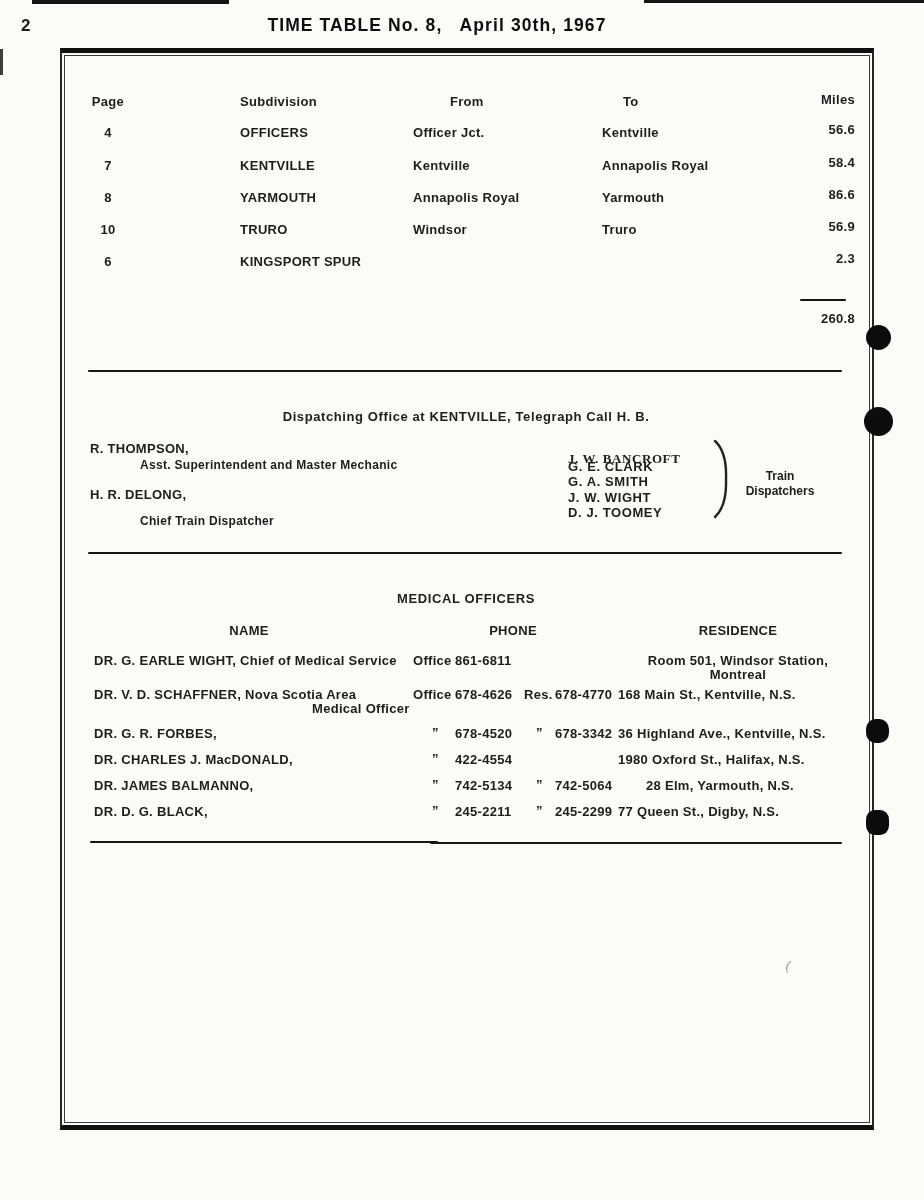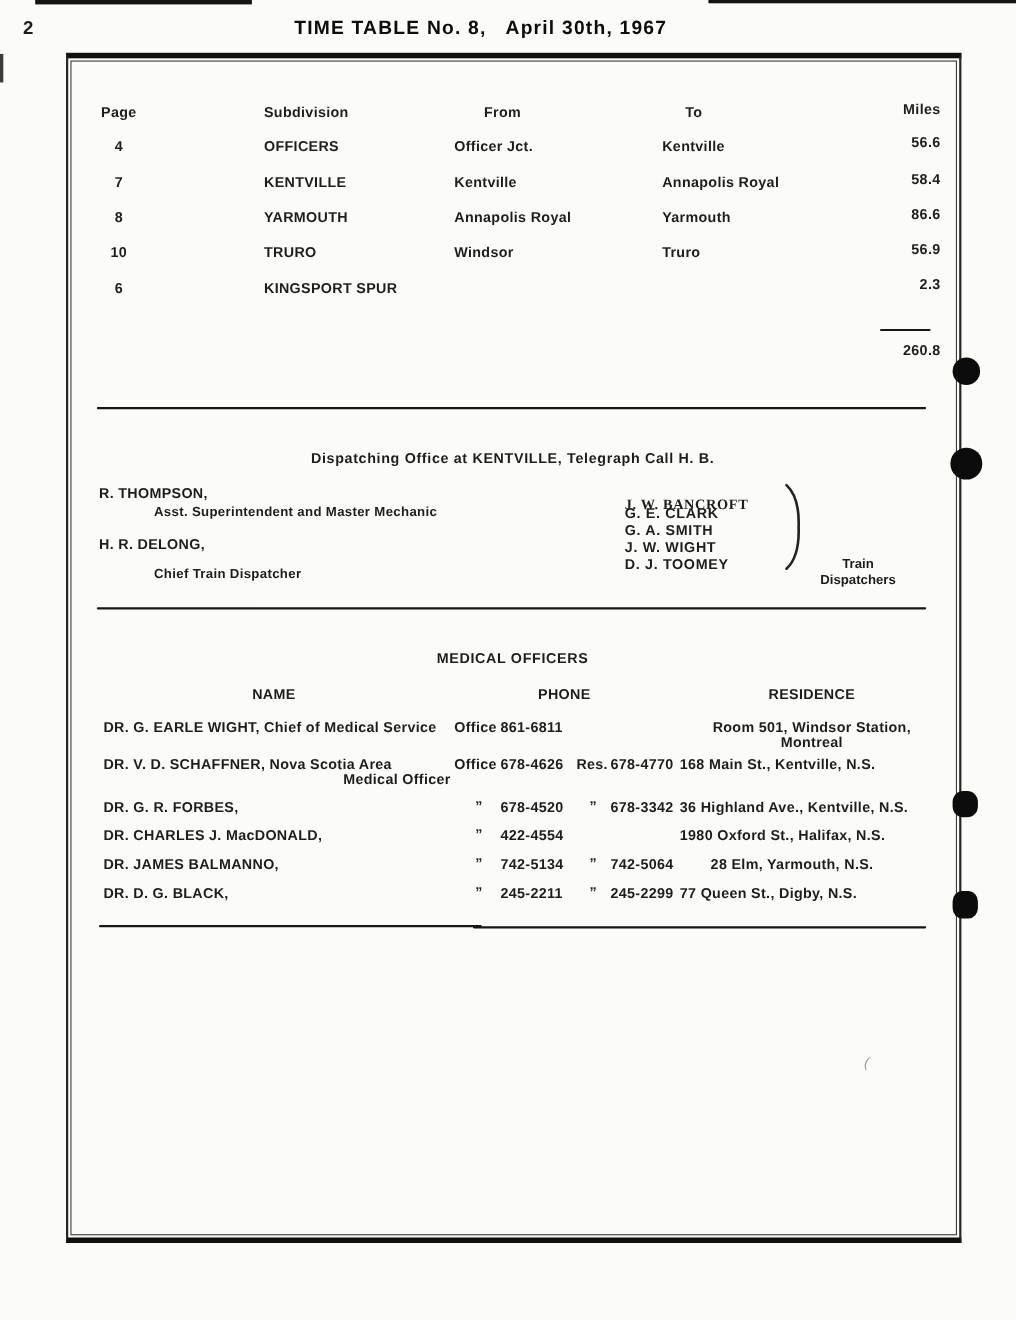--- a/index.html
+++ b/index.html
@@ -22,21 +22,21 @@
     border-top:5px solid #101010;border-bottom:5px solid #101010;
     border-left:2px solid #262626;border-right:2px solid #262626;}
   .frame-inner{position:absolute;left:2px;right:2px;top:2px;bottom:2px;border:1px solid #3a3a3a;}
   
   .tcell{position:absolute;font-size:13px;font-weight:700;letter-spacing:.3px;white-space:nowrap;}
   .c-page{left:86px;width:44px;text-align:center;}
   .c-sub{left:240px;}
   .c-from{left:413px;}
   .c-to{left:602px;}
   .c-miles{left:768px;width:87px;text-align:right;}
-  .h-from{left:440px;}
+  .h-from{left:450px;}
   .h-to{left:623px;}
   .rule{background:#161616;border-radius:2px;}
   
   .txt{position:absolute;font-size:13px;font-weight:700;letter-spacing:.3px;white-space:nowrap;}
   .sec-head{left:60px;width:812px;text-align:center;font-size:13px;font-weight:700;letter-spacing:.6px;}
   .quote{font-size:13px;}
   .dots div{position:absolute;background:#0c0c0c;}
   .artifact-paren{color:#9a9a96;font-size:13px;transform:rotate(18deg);}
 </style>
 </head>
@@ -113,21 +113,21 @@
   <span class="txt" style="left:568px;top:451px;letter-spacing:.6px;font-family:Liberation Serif, serif;">J. W. BANCROFT</span>
   <span class="txt" style="left:568px;top:459px;letter-spacing:.6px;">G. E. CLARK</span>
   <span class="txt" style="left:568px;top:474px;letter-spacing:.6px;">G. A. SMITH</span>
   <span class="txt" style="left:568px;top:490px;letter-spacing:.6px;">J. W. WIGHT</span>
   <span class="txt" style="left:568px;top:505px;letter-spacing:.6px;">D. J. TOOMEY</span>
 
   <svg class="abs" style="left:712px;top:439px;" width="18" height="80" viewBox="0 0 18 80">
     <path d="M3,2 Q15,13 14,40 Q15,67 3,78" stroke="#232323" stroke-width="2.4" fill="none" stroke-linecap="round"></path>
   </svg>
 
-  <div class="abs ctr" style="left:730px;top:469px;width:100px;font-size:12px;font-weight:700;line-height:15px;margin-top:36px;">
+  <div class="abs ctr" style="left:730px;top:469px;width:100px;font-size:12px;font-weight:700;line-height:15px;">
     <div>Train</div>
     <div>Dispatchers</div>
   </div>
 </div>
 
 <div class="abs rule" style="left:88px;top:552px;width:754px;height:2px;"></div>
 
 <div>
   <div class="abs sec-head" style="top:591px;">MEDICAL  OFFICERS</div>
 

